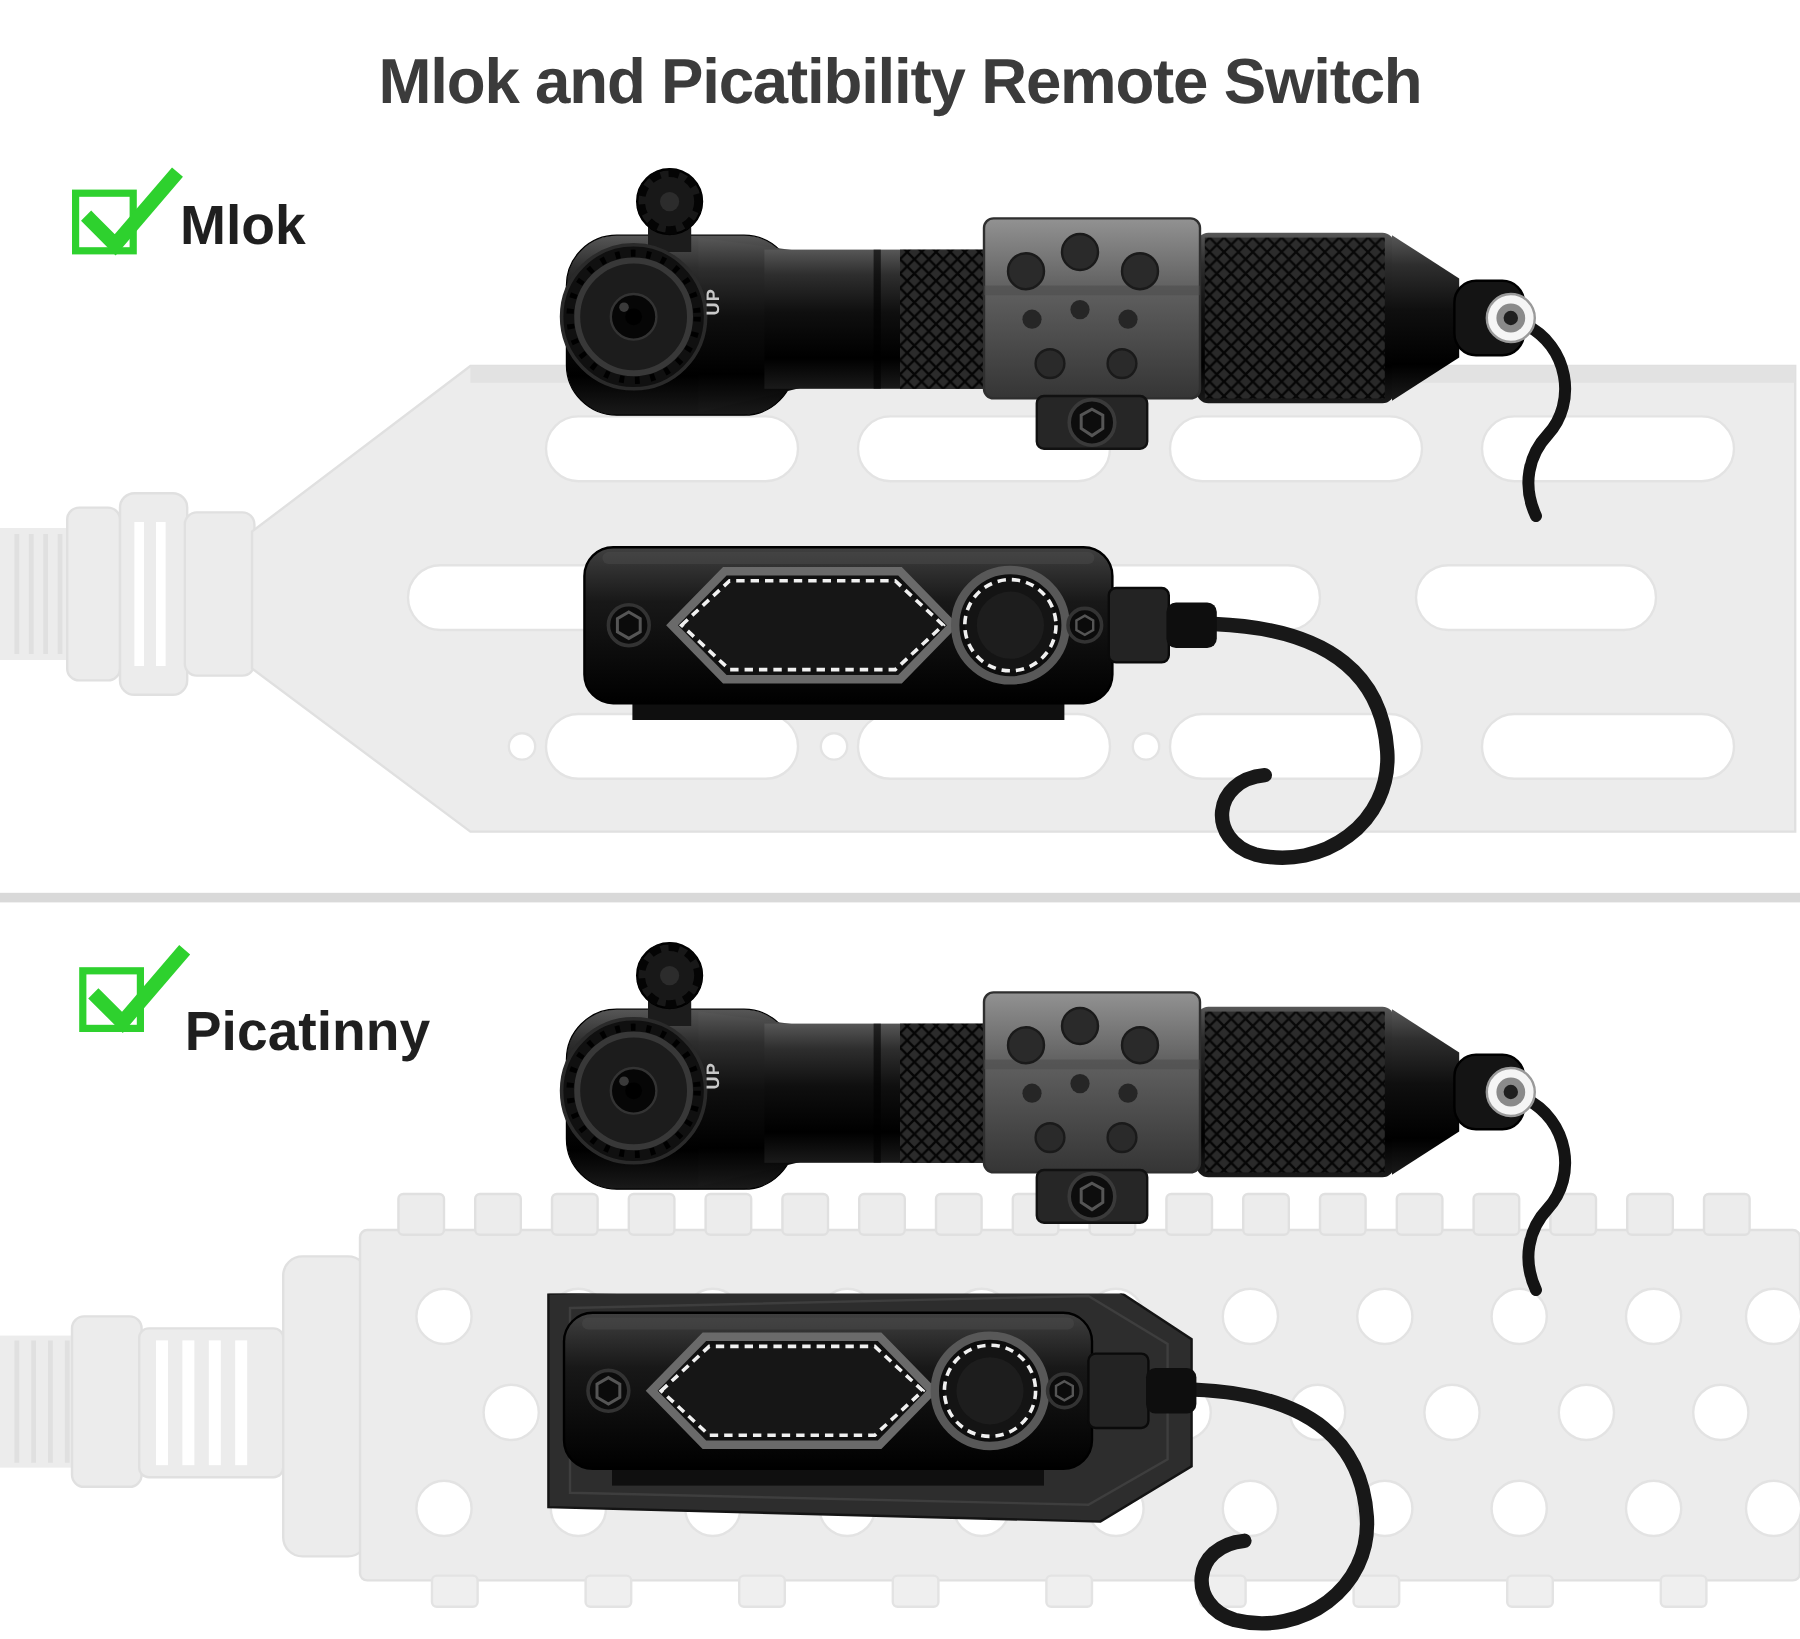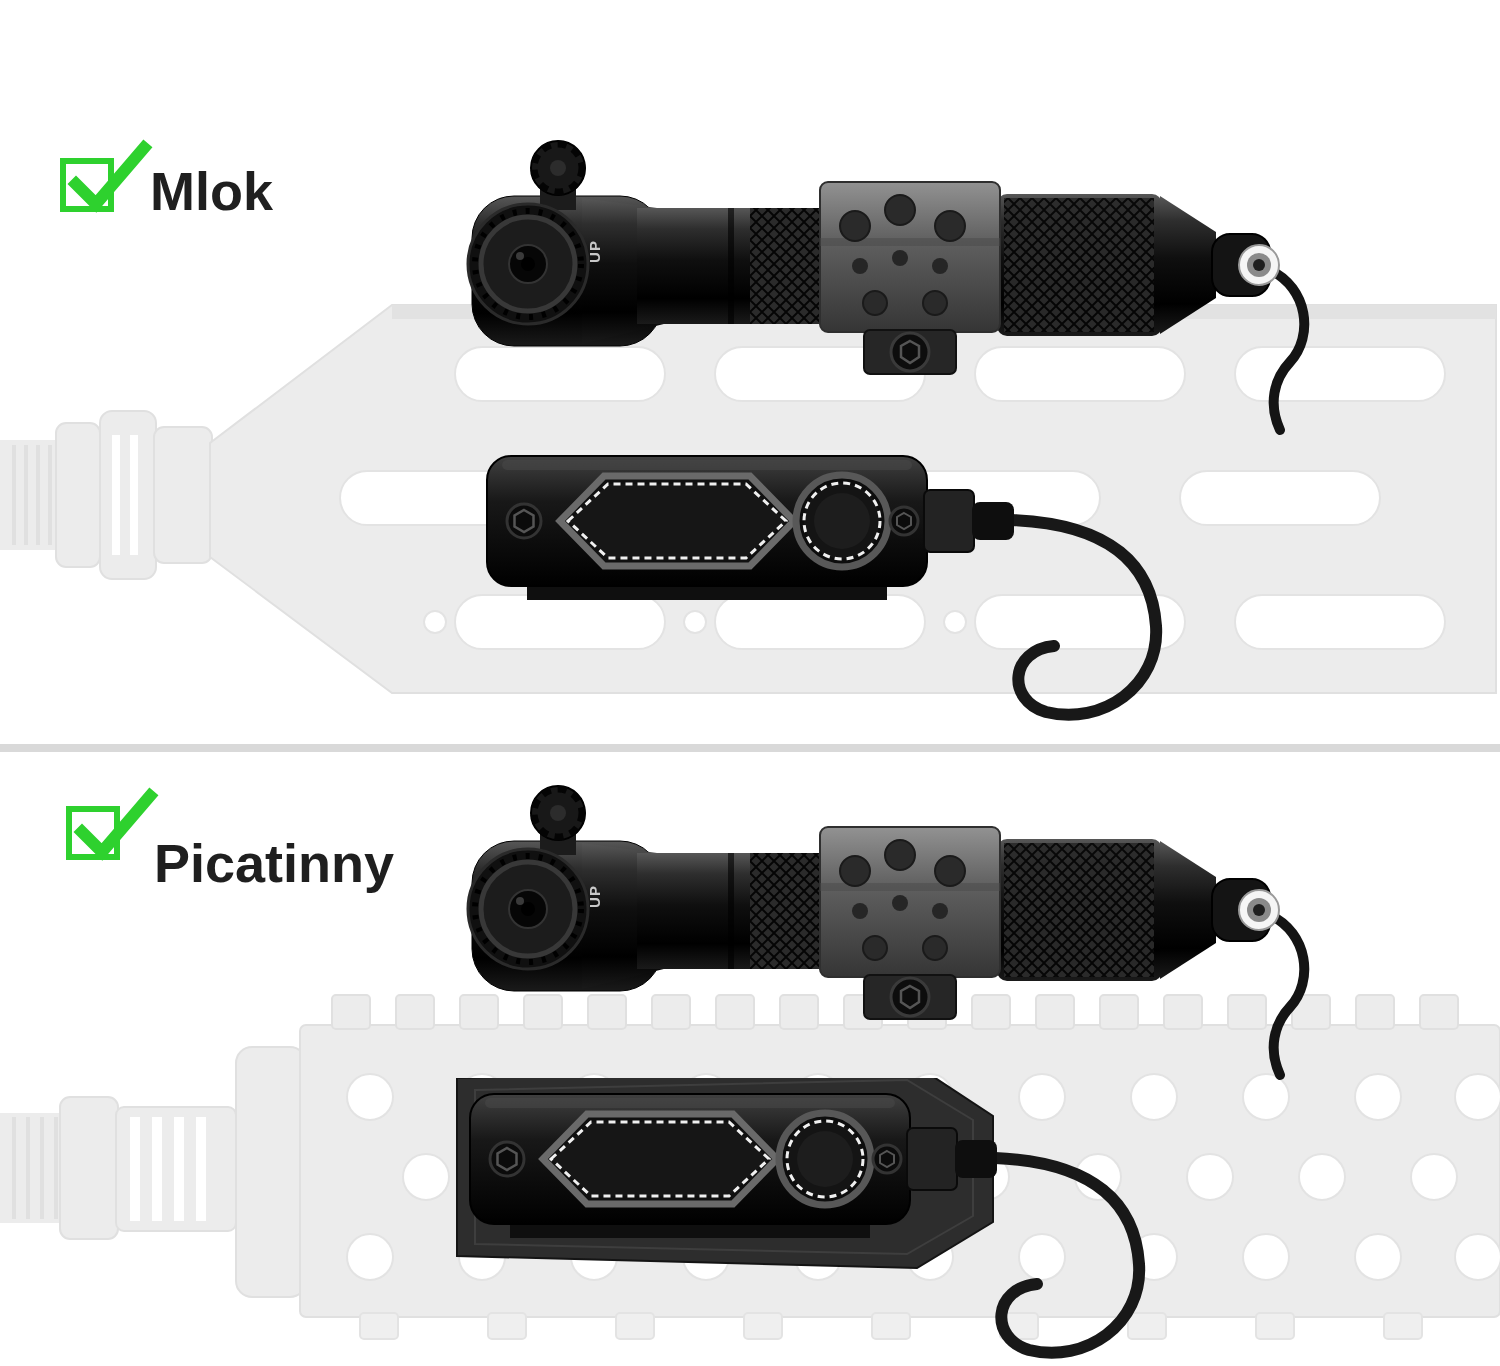--- a/index.html
+++ b/index.html
@@ -19,21 +19,21 @@
   .flash-bottom{left:432px;top:783px;width:880px;height:300px;}
   .switch-top{left:472px;top:440px;width:840px;height:340px;}
   .switch-bottom{left:455px;top:1078px;width:840px;height:340px;}
   .checkbox{
     position:absolute;width:54px;height:54px;box-sizing:border-box;
     border:6px solid #2ed12e;background:#ffffff;
   }
   .cb-top{left:60px;top:158px;}
   .cb-bottom{left:66px;top:806px;}
   .check-svg{position:absolute;left:-4px;top:-24px;width:90px;height:80px;overflow:visible;}
-  .sec-label{position:absolute;font-size:54px;font-weight:700;color:#1f1f1f;}
+  .sec-label{position:absolute;font-size:46px;font-weight:700;color:#1f1f1f;}
   .label-top{left:150px;top:160px;}
   .label-bottom{left:154px;top:832px;}
   .up-mark{
     position:absolute;font-size:15px;font-weight:700;color:#c8c8c8;
     transform:rotate(-90deg);letter-spacing:1px;
   }
   .up-top{left:583px;top:243px;}
   .up-bottom{left:583px;top:888px;}
 </style>
 </head>
@@ -227,20 +227,21 @@
         <rect x="500" y="62" width="42" height="38" rx="8" fill="#0e0e0e"></rect>
       </g>
 
       <g id="swPlate">
         <polygon points="2,14 462,2 538,52 538,158 462,204 2,192" fill="#2d2d2d" stroke="#141414" stroke-width="2"></polygon>
         <polygon points="20,26 452,16 518,56 518,152 452,190 20,180" fill="none" stroke="#3e3e3e" stroke-width="2"></polygon>
       </g>
     </defs>
   </svg>
 
+  <h1 class="title">Mlok and Picatibility Remote Switch</h1>
 
   <section>
     <svg class="layer rail-mlok" viewBox="0 0 1500 430">
         <use href="#railMlok"></use>
       </svg>
     <svg class="layer flash-top" viewBox="0 0 880 300">
         <use href="#flashlight"></use>
       </svg>
     <span class="up-mark up-top">UP</span>
     <svg class="layer switch-top" viewBox="0 0 840 340">

